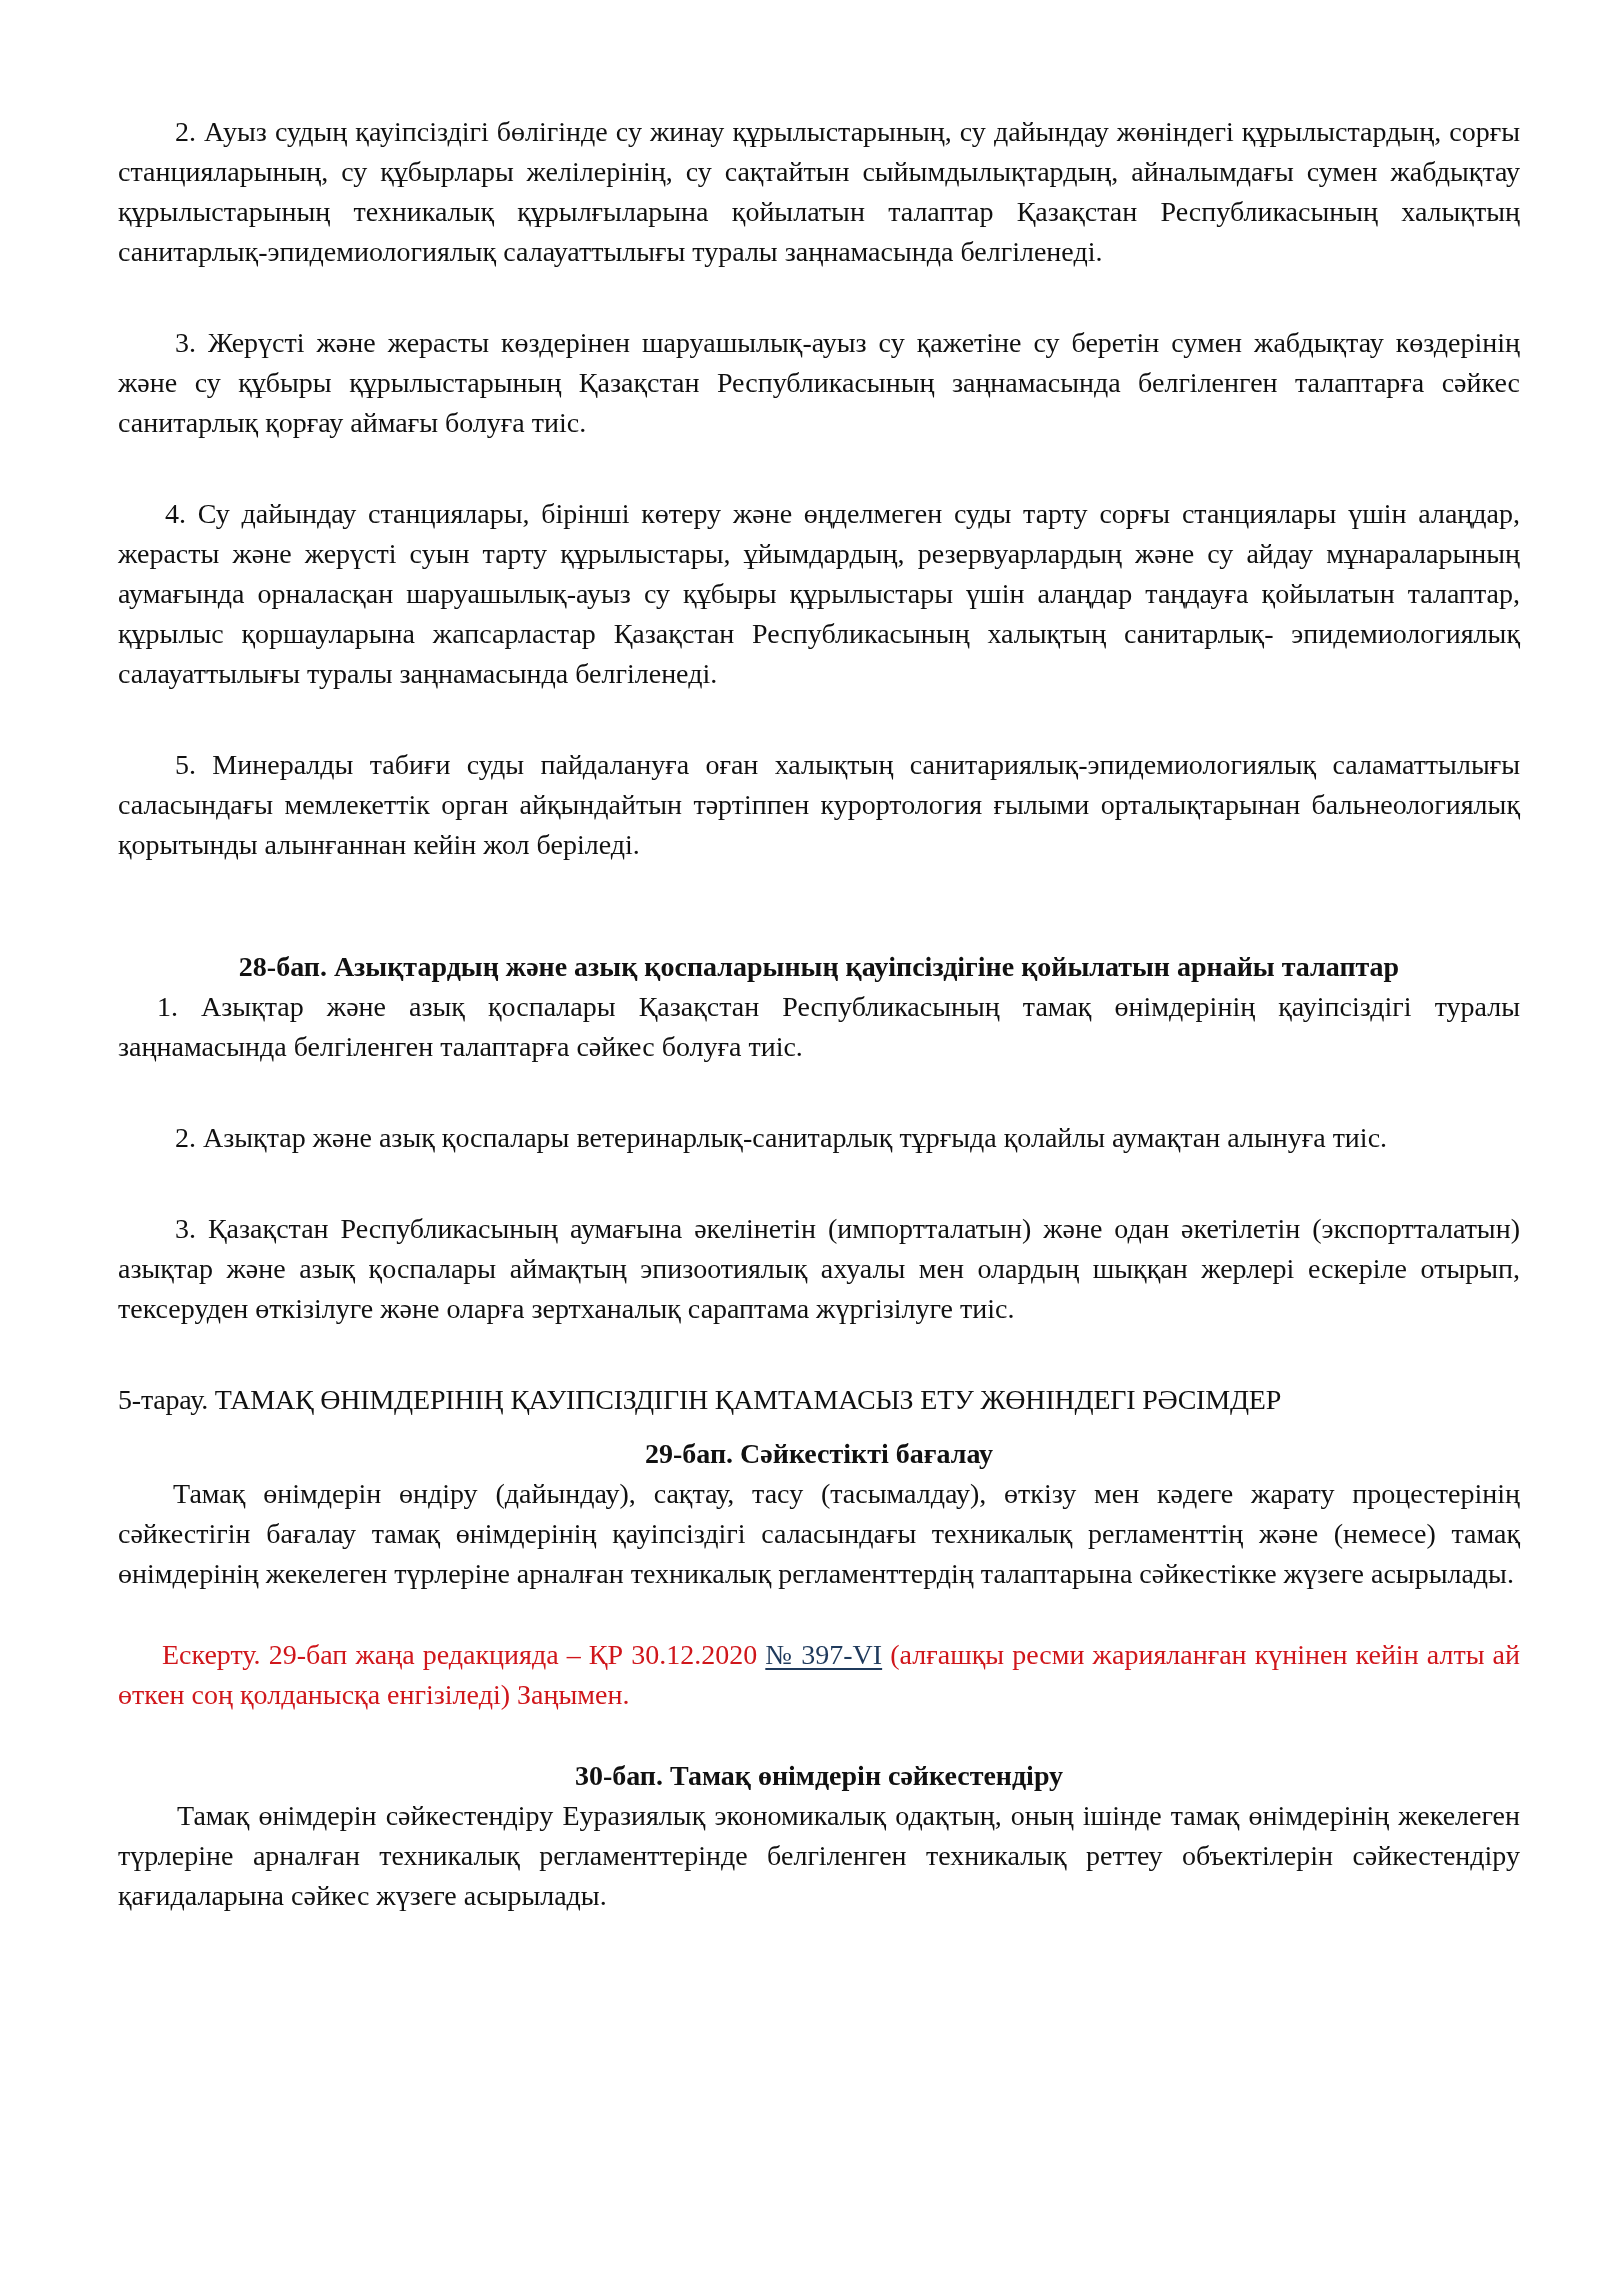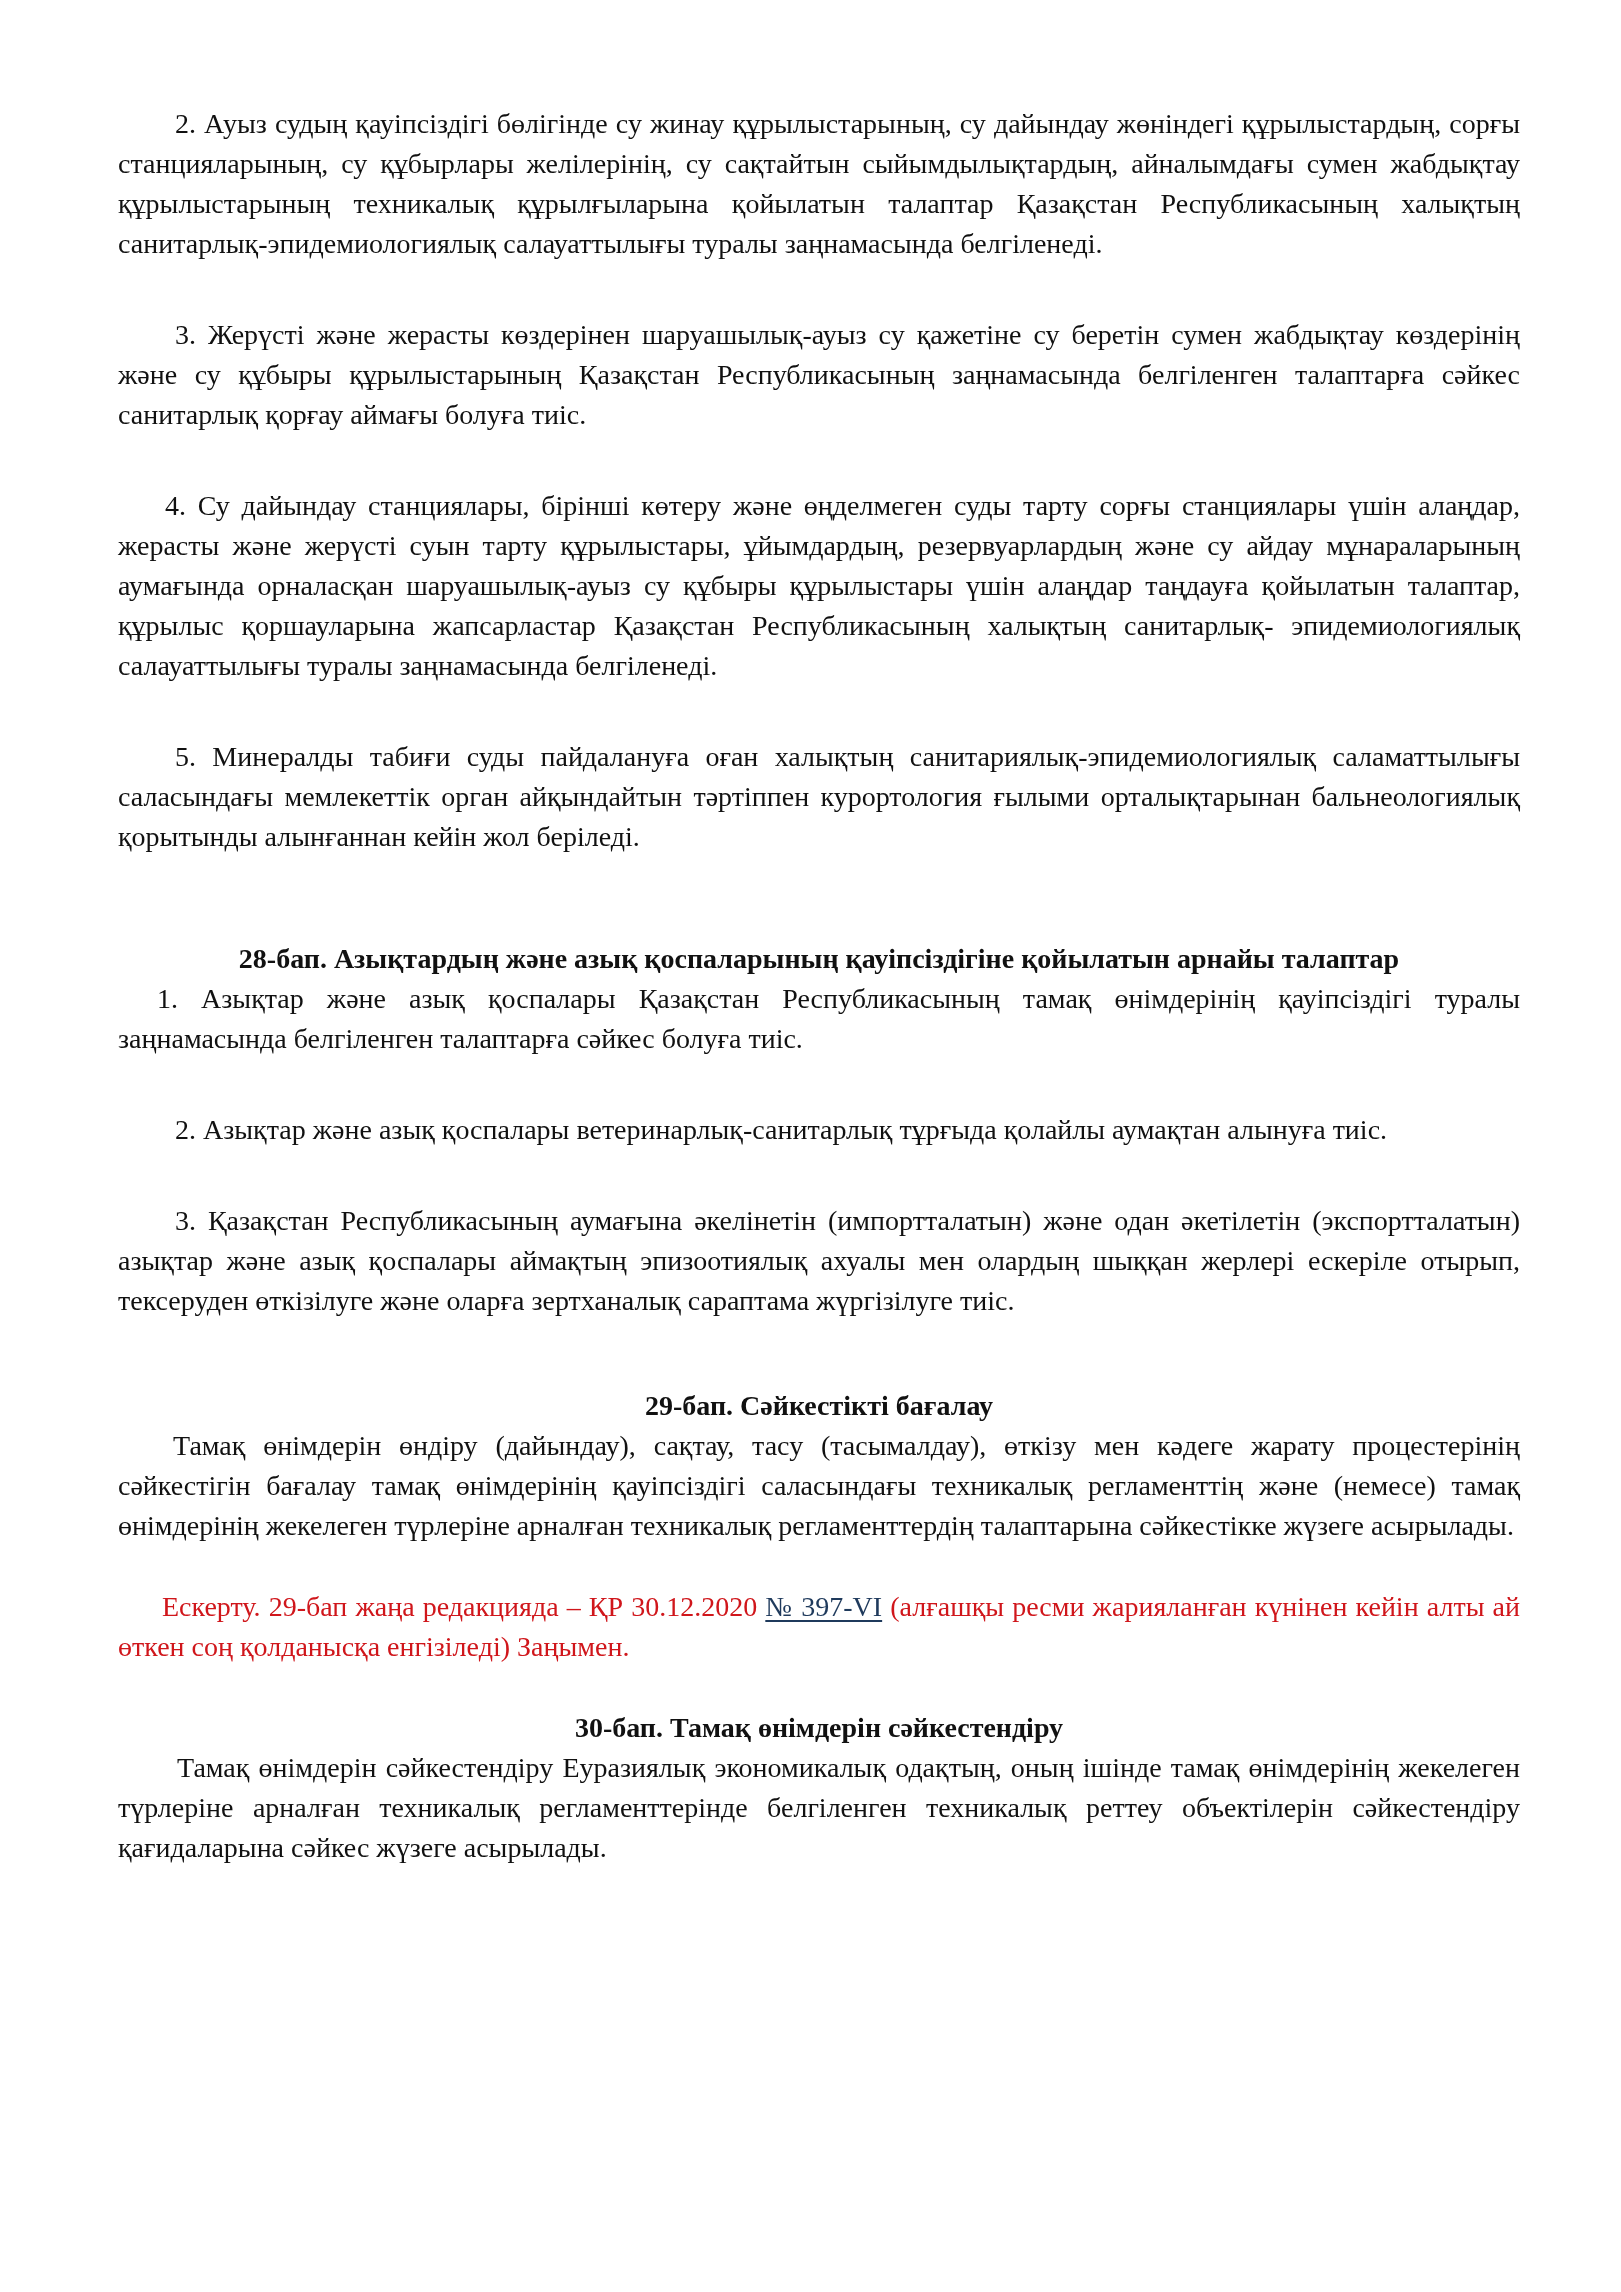--- a/index.html
+++ b/index.html
@@ -11,21 +11,21 @@
       width: 1621px;
       height: 2293px;
       position: relative;
       overflow: hidden;
       font-family: "Liberation Serif", "DejaVu Serif", serif;
       color: #111111;
     }
     .page {
       position: absolute;
       left: 118px;
-      top: 104px;
+      top: 112px;
       width: 1402px;
       font-size: 28px;
       line-height: 40px;
     }
     .para {
       text-align: justify;
       text-align-last: left;
       margin: 0;
       text-indent: 57px;
     }
@@ -73,20 +73,21 @@
   <div class="gap-md"></div>
 
   <p class="heading">28-бап. Азықтардың және азық қоспаларының қауіпсіздігіне қойылатын арнайы талаптар</p>
   <p class="para" style="text-indent:39px">1. Азықтар және азық қоспалары Қазақстан Республикасының тамақ өнімдерінің қауіпсіздігі туралы заңнамасында белгіленген талаптарға сәйкес болуға тиіс.</p>
   <div class="gap-lg"></div>
   <p class="para">2. Азықтар және азық қоспалары ветеринарлық-санитарлық тұрғыда қолайлы аумақтан алынуға тиіс.</p>
   <div class="gap-lg"></div>
   <p class="para">3. Қазақстан Республикасының аумағына әкелінетін (импортталатын) және одан әкетілетін (экспортталатын) азықтар және азық қоспалары аймақтың эпизоотиялық ахуалы мен олардың шыққан жерлері ескеріле отырып, тексеруден өткізілуге және оларға зертханалық сараптама жүргізілуге тиіс.</p>
   <div class="gap-lg"></div>
 
+  <p class="chapter">5-тарау. ТАМАҚ ӨНІМДЕРІНІҢ ҚАУІПСІЗДІГІН ҚАМТАМАСЫЗ ЕТУ ЖӨНІНДЕГІ РӘСІМДЕР</p>
   <div class="gap-sm"></div>
 
   <p class="heading">29-бап. Сәйкестікті бағалау</p>
   <p class="para" style="text-indent:55px">Тамақ өнімдерін өндіру (дайындау), сақтау, тасу (тасымалдау), өткізу мен кәдеге жарату процестерінің сәйкестігін бағалау тамақ өнімдерінің қауіпсіздігі саласындағы техникалық регламенттің және (немесе) тамақ өнімдерінің жекелеген түрлеріне арналған техникалық регламенттердің талаптарына сәйкестікке жүзеге асырылады.</p>
   <div class="gap-md"></div>
   <p class="para note" style="text-indent:44px"><span>Ескерту. 29-бап жаңа редакцияда – ҚР 30.12.2020 </span><a href="#">№ 397-VI</a><span> (алғашқы ресми жарияланған күнінен кейін алты ай өткен соң қолданысқа енгізіледі) Заңымен.</span></p>
   <div class="gap-md"></div>
 
   <p class="heading">30-бап. Тамақ өнімдерін сәйкестендіру</p>
   <p class="para" style="text-indent:59px">Тамақ өнімдерін сәйкестендіру Еуразиялық экономикалық одақтың, оның ішінде тамақ өнімдерінің жекелеген түрлеріне арналған техникалық регламенттерінде белгіленген техникалық реттеу объектілерін сәйкестендіру қағидаларына сәйкес жүзеге асырылады.</p>

